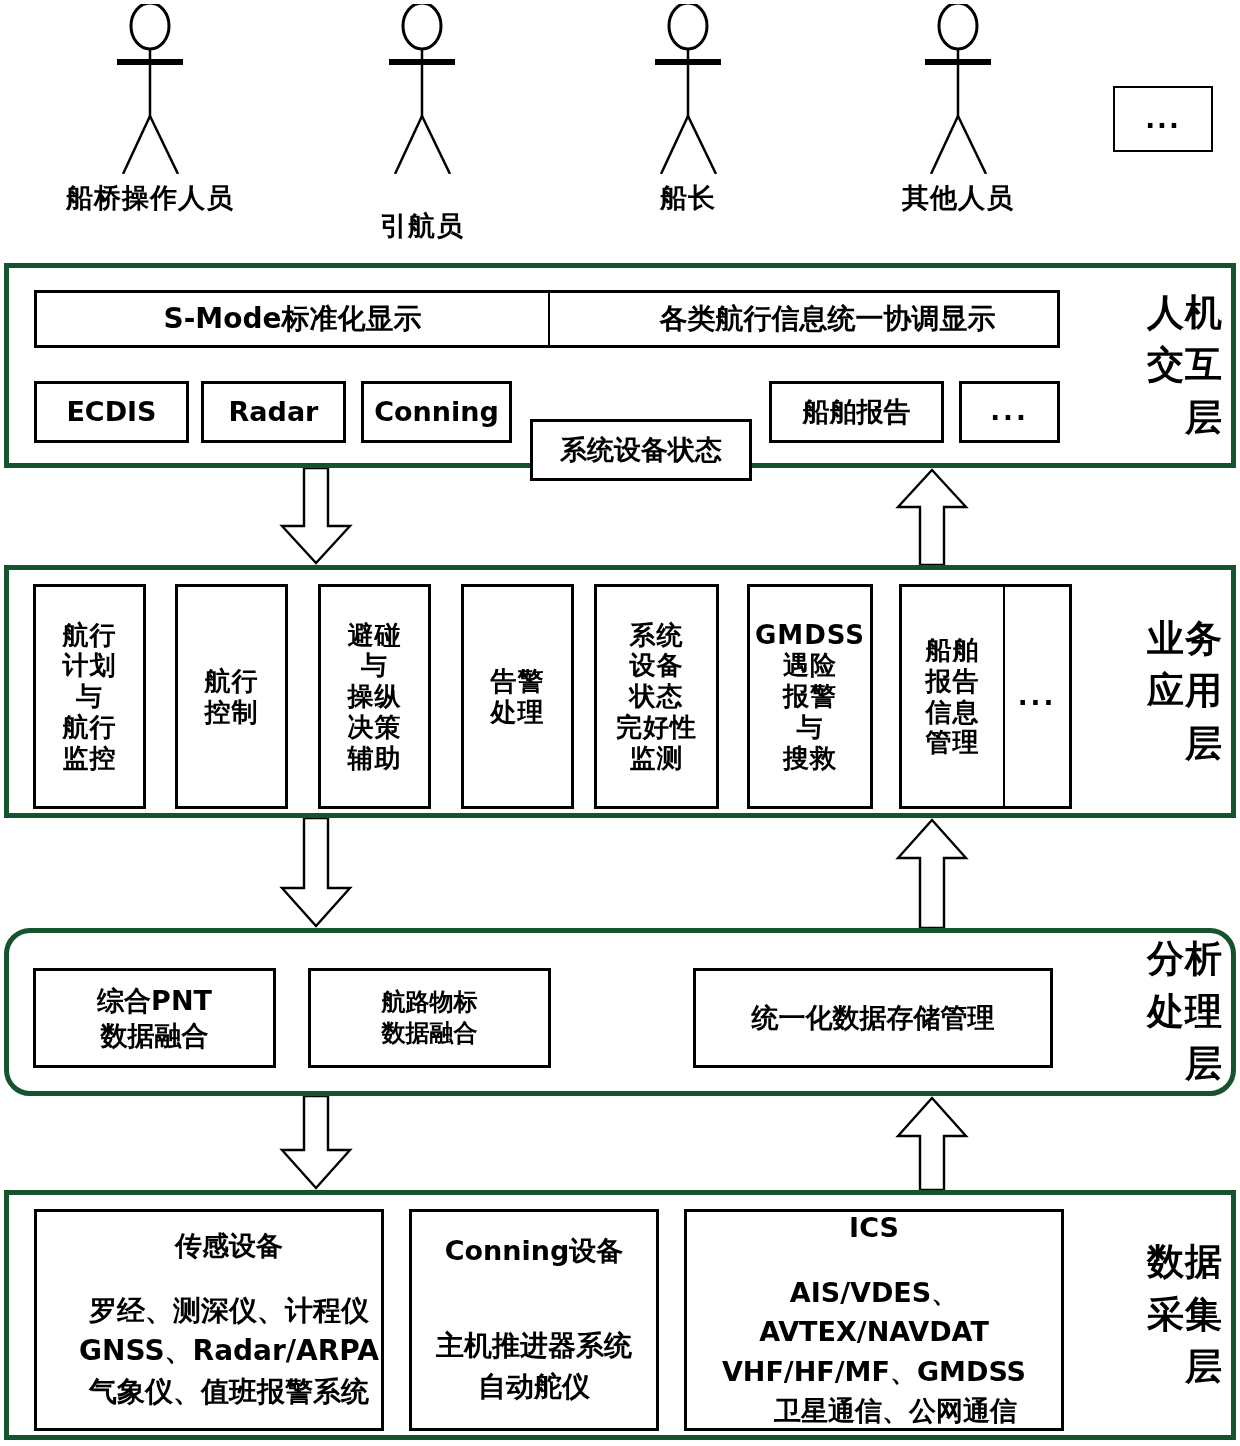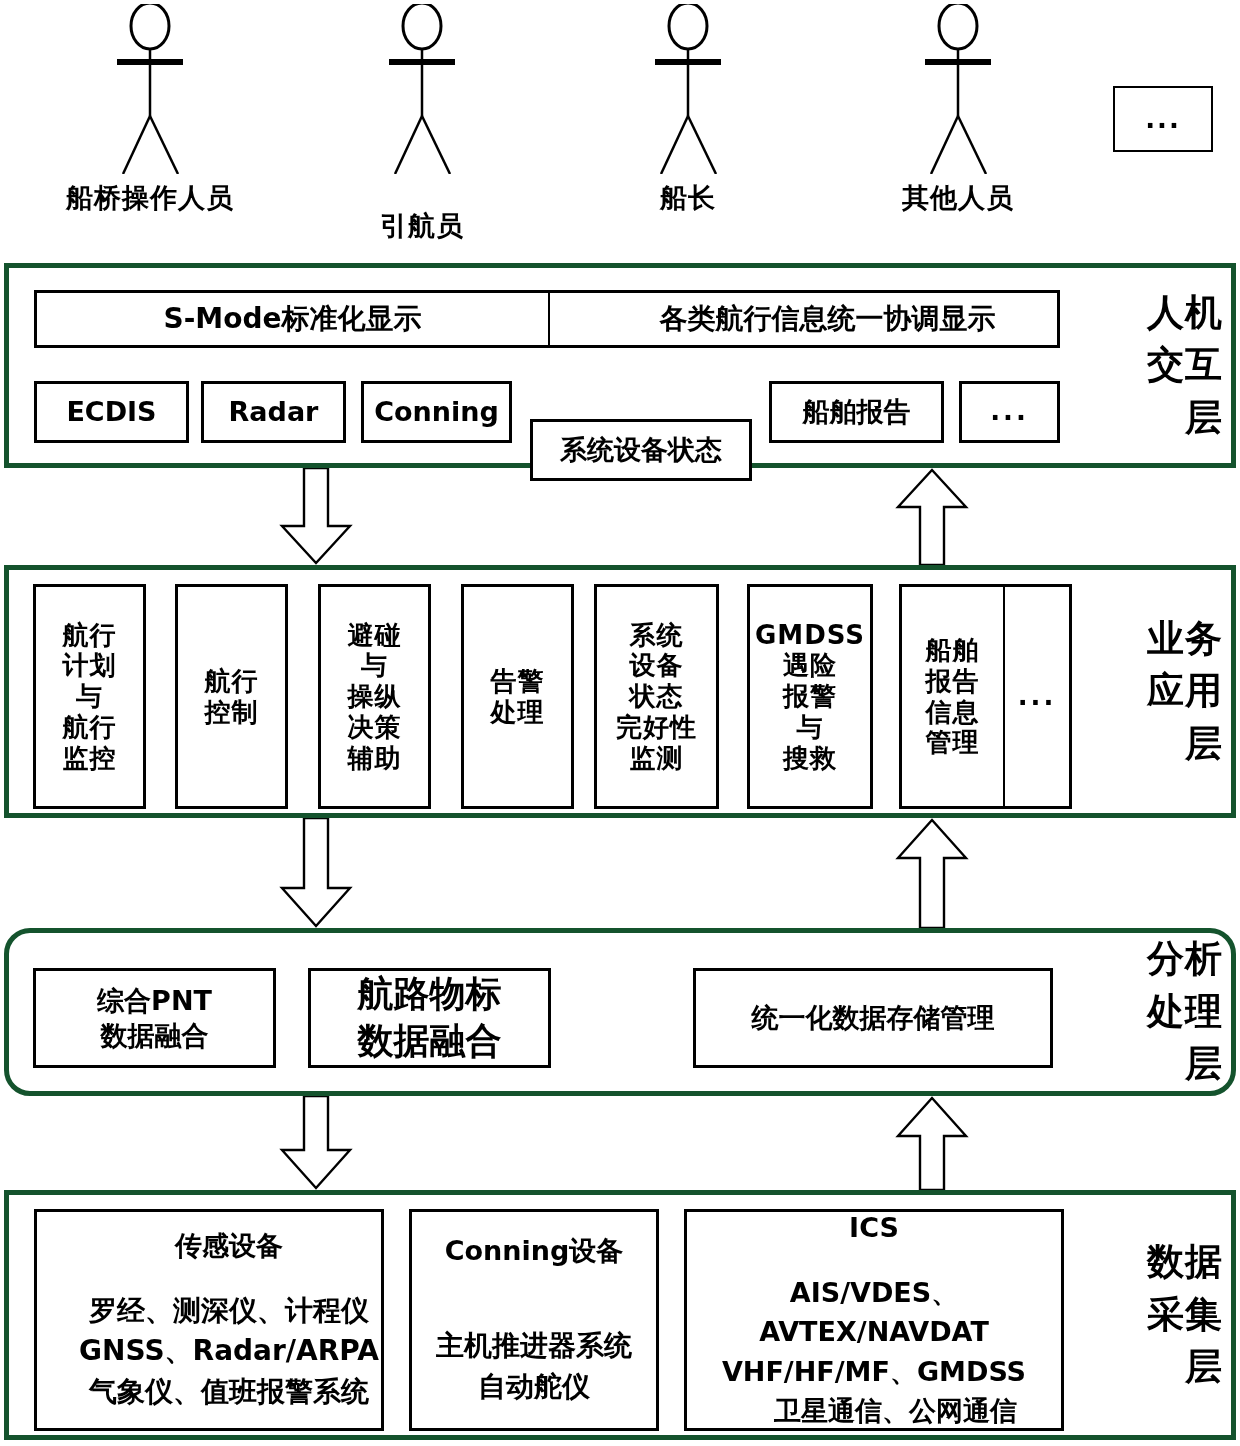--- a/index.html
+++ b/index.html
@@ -257,21 +257,21 @@
 
   <div class="layer" style="left:4px; top:928px; width:1232px; height:168px;border-radius:26px;">
 
     <div class="cell" style="left:24px; top:35px; width:243px; height:100px; font-size:27px;">
       <div>
         <div>综合PNT</div>
         <div>数据融合</div>
       </div>
     </div>
 
-    <div class="cell" style="left:299px; top:35px; width:243px; height:100px; font-size:36px;">
+    <div class="cell" style="left:299px; top:35px; width:243px; height:100px; font-size:24px;">
       <div>
         <div>航路物标</div>
         <div>数据融合</div>
       </div>
     </div>
 
     <div class="cell" style="left:684px; top:35px; width:360px; height:100px; font-size:27px;">统一化数据存储管理</div>
 
     <div class="layer-title">
       <div>分析</div>

